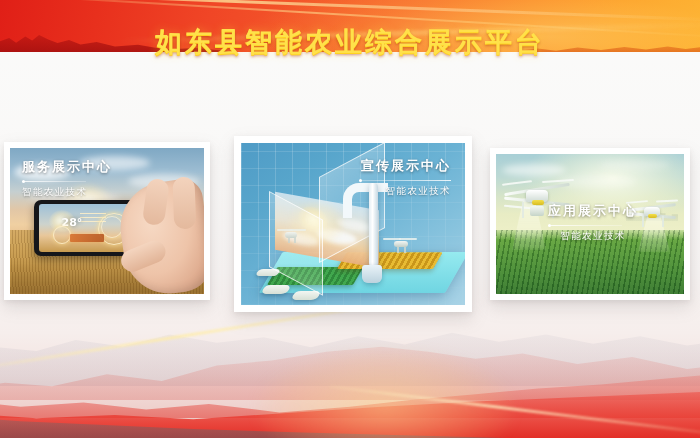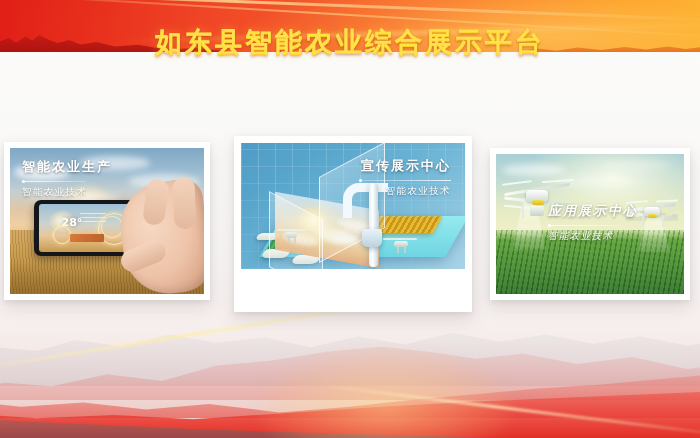--- a/index.html
+++ b/index.html
@@ -128,21 +128,21 @@
   .finger{position:absolute;background:linear-gradient(180deg,#f3d3bd 0%,#e4b99d 100%);border-radius:12px;}
   .f1{right:36px;top:-4px;width:22px;height:46px;transform:rotate(16deg);}
   .f2{right:8px;top:-2px;width:22px;height:52px;transform:rotate(6deg);}
   .thumb{position:absolute;right:44px;top:60px;width:46px;height:22px;border-radius:14px;
     background:linear-gradient(180deg,#f4d5bf 0%,#e1b396 100%);transform:rotate(-14deg);}
   #card1 .card-text{left:12px;top:10px;text-align:left;}
   #card1 .rule{width:64px;}
 
   
   #card2{left:234px;top:136px;width:238px;height:176px;padding:7px;box-sizing:border-box;}
-  #card2 .inner{left:7px;top:7px;width:224px;height:126px;
+  #card2 .inner{left:7px;top:7px;width:224px;height:162px;
     background:linear-gradient(145deg,#4f9bc6 0%,#57a5cb 22%,#6ab2d4 48%,#86c2dd 72%,#a9d3e6 100%);}
   .grid2{position:absolute;inset:0;
     background:
       repeating-linear-gradient(90deg,rgba(255,255,255,0.22) 0 1px,rgba(255,255,255,0) 1px 17px),
       repeating-linear-gradient(0deg,rgba(255,255,255,0.16) 0 1px,rgba(255,255,255,0) 1px 17px);
     mask-image:linear-gradient(160deg,rgba(0,0,0,0.9) 0%,rgba(0,0,0,0.35) 70%,rgba(0,0,0,0.1) 100%);
     -webkit-mask-image:linear-gradient(160deg,rgba(0,0,0,0.9) 0%,rgba(0,0,0,0.35) 70%,rgba(0,0,0,0.1) 100%);}
   .plate{position:absolute;left:18px;bottom:12px;width:186px;height:66px;
     background:linear-gradient(180deg,rgba(150,236,240,0.95) 0%,rgba(108,214,226,0.92) 100%);
     transform:skewX(-30deg) scaleY(0.62);transform-origin:bottom left;border-radius:2px;
@@ -216,21 +216,21 @@
   .drone3 .arm{position:absolute;height:3px;border-radius:2px;
     background:linear-gradient(90deg,rgba(252,254,252,0.95),rgba(206,218,210,0.9));}
   .drone3 .hub{position:absolute;border-radius:4px;
     background:linear-gradient(180deg,#ffffff 0%,#cfdbd4 100%);box-shadow:0 1px 3px rgba(40,70,50,0.3);}
   .drone3 .rotor{position:absolute;height:2px;border-radius:2px;background:rgba(246,250,246,0.9);}
   .drone3 .skid{position:absolute;width:2px;background:rgba(225,234,226,0.9);}
   .drone3 .tank{position:absolute;border-radius:2px;background:linear-gradient(180deg,#f4f8f3,#c6d4c8);}
   .drone3-l{left:6px;top:24px;width:74px;height:44px;}
   .drone3-r{right:4px;top:44px;width:54px;height:32px;}
   .d3-yellow{position:absolute;border-radius:2px;background:linear-gradient(180deg,#f4df4a,#d8bc22);}
-  #card3 .card-text{left:52px;top:48px;text-align:left;font-style:italic;}
+  #card3 .card-text{left:52px;top:48px;text-align:center;}
   #card3 .rule{width:74px;}
 </style>
 </head>
 <body>
 
 <div id="stage">
 
   <div class="bg-base"></div>
   <div class="mt mt1"></div>
   <div class="mt mt2"></div>
@@ -274,21 +274,21 @@
         </div>
       </div>
 
       <div class="hand">
         <div class="finger f1"></div>
         <div class="finger f2"></div>
         <div class="thumb"></div>
       </div>
 
       <div class="card-text">
-        <div class="card-title">智能农业生产</div>
+        <div class="card-title">服务展示中心</div>
         <div class="rule">
             <span class="dot"></span>
           </div>
         <div class="card-sub">智能农业技术</div>
       </div>
     </div>
   </div>
 
   <div class="card" id="card2">
     <div class="inner">

